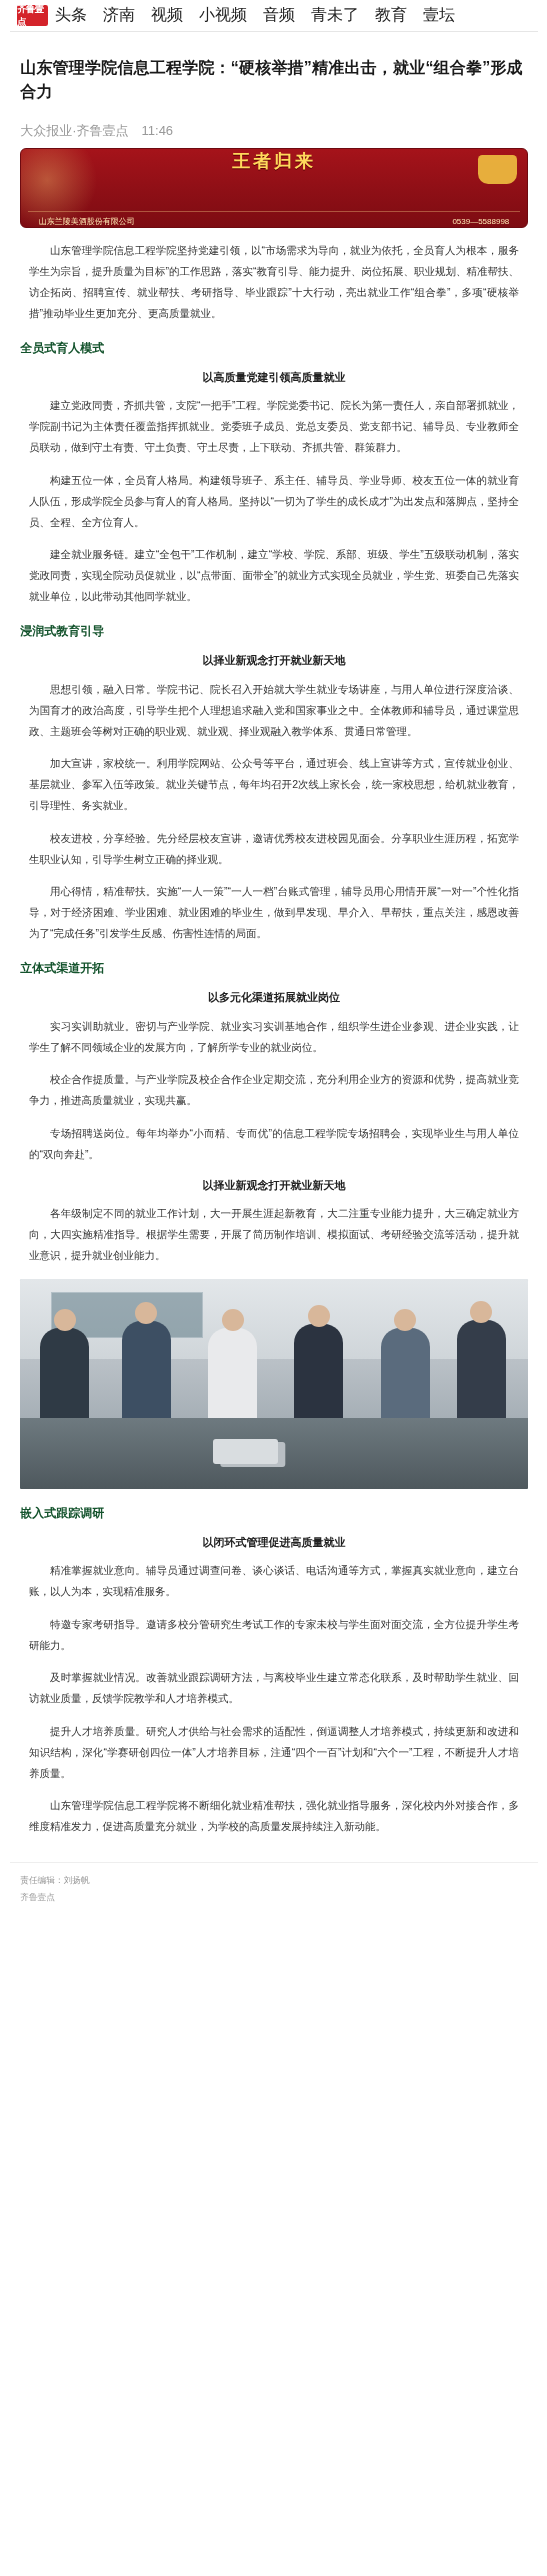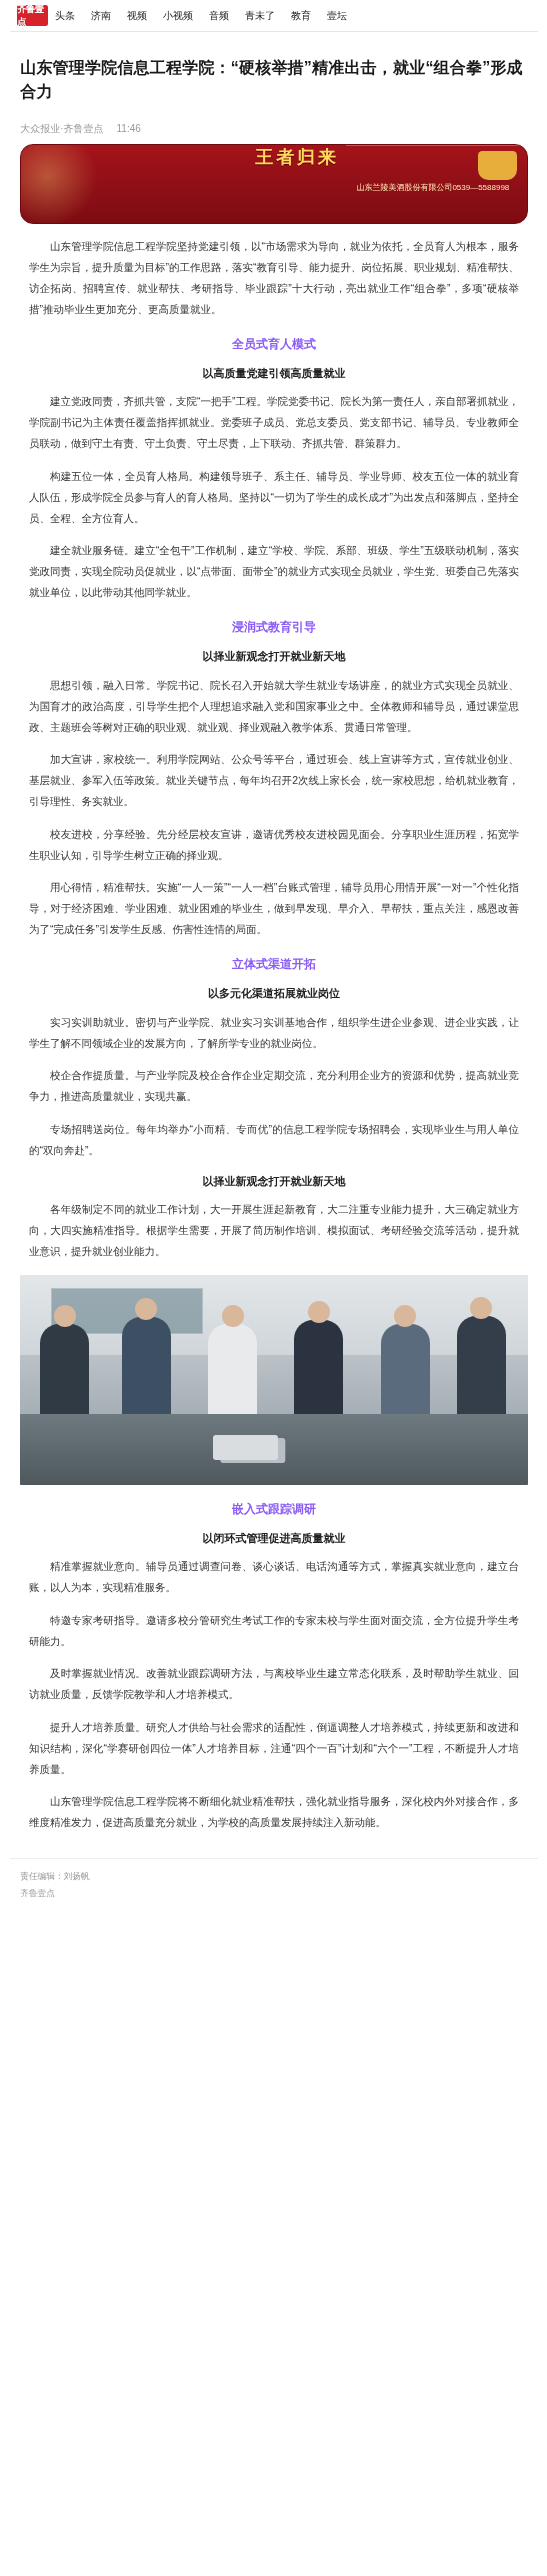--- a/index.html
+++ b/index.html
@@ -27,57 +27,57 @@
     border-radius: 2.2px;
     display: flex; align-items: center; justify-content: center;
     color:#fff; font-size: 9.4px; font-weight: bold; letter-spacing:-0.7px;
     flex: 0 0 auto;
     margin-right: 7.3px;
   }
   .nav-items {
     display: flex;
     align-items: center;
     gap: 16px;
-    font-size: 10px;
+    font-size: 16px;
     color: #222;
     overflow: hidden;
     white-space: nowrap;
   }
   .nav-items .nav-item { cursor: pointer; }
 
   
   .headline {
     font-size: 16px;
     line-height: 1.5;
     font-weight: bold;
     color: #1a1a1a;
     padding: 13px 10.2px 7.3px 10.2px;
     letter-spacing: 0.2px;
   }
   .meta {
     padding: 0 10.2px 8.7px 10.2px;
-    font-size: 10px;
+    font-size: 13px;
     color: #999;
     display: flex;
     align-items: center;
     gap: 13px;
   }
 
   
   .ad {
     margin: 0 10.2px 11.6px 10.2px;
     height: 80px;
     background: linear-gradient(180deg,#a5131a 0%, #8e0f16 55%, #7d0c12 100%);
     border: 0.7px solid #6d0a10;
-    border-radius: 13px;
+    border-radius: 6px;
     position: relative;
     overflow: hidden;
     display: flex;
-    flex-direction: row;
-    justify-content: flex-end;
+    flex-direction: column;
+    justify-content: space-between;
     color: #ffe9a8;
   }
   .ad:before {
     content:"";
     position:absolute; left:0; top:0; bottom:0; width:87px;
     background: radial-gradient(circle at 30% 40%, rgba(255,215,120,.35), rgba(255,215,120,0) 65%);
   }
   .ad-main {
     text-align:center;
     font-size: 18px;
@@ -110,24 +110,24 @@
   .para {
     font-size: 10.5px;
     line-height: 2.0;
     color: #333;
     padding: 0 19px;
     margin: 0 0 11.6px 0;
     text-align: justify;
     text-indent: 2em;
   }
   .h2 {
-    text-align: center;
+    text-align: left;
     font-size: 12px;
     font-weight: bold;
-    color: #8b5cf6;
+    color: #14532d;
     margin: 16px 0 10.2px 0;
     padding: 0 10.2px;
   }
   .h3 {
     text-align: center;
     font-size: 11px;
     font-weight: bold;
     color: #222;
     margin: 13px 0 10.2px 0;
     padding: 0 28px;
@@ -223,21 +223,21 @@
   <p class="para">山东管理学院信息工程学院坚持党建引领，以“市场需求为导向，就业为依托，全员育人为根本，服务学生为宗旨，提升质量为目标”的工作思路，落实“教育引导、能力提升、岗位拓展、职业规划、精准帮扶、访企拓岗、招聘宣传、就业帮扶、考研指导、毕业跟踪”十大行动，亮出就业工作“组合拳”，多项“硬核举措”推动毕业生更加充分、更高质量就业。</p>
 
   <div class="h2">全员式育人模式</div>
   <div class="h3">以高质量党建引领高质量就业</div>
   <p class="para">建立党政同责，齐抓共管，支院“一把手”工程。学院党委书记、院长为第一责任人，亲自部署抓就业，学院副书记为主体责任覆盖指挥抓就业。党委班子成员、党总支委员、党支部书记、辅导员、专业教师全员联动，做到守土有责、守土负责、守土尽责，上下联动、齐抓共管、群策群力。</p>
   <p class="para">构建五位一体，全员育人格局。构建领导班子、系主任、辅导员、学业导师、校友五位一体的就业育人队伍，形成学院全员参与育人的育人格局。坚持以“一切为了学生的成长成才”为出发点和落脚点，坚持全员、全程、全方位育人。</p>
   <p class="para">建全就业服务链。建立“全包干”工作机制，建立“学校、学院、系部、班级、学生”五级联动机制，落实党政同责，实现全院动员促就业，以“点带面、面带全”的就业方式实现全员就业，学生党、班委自己先落实就业单位，以此带动其他同学就业。</p>
 
   <div class="h2">浸润式教育引导</div>
   <div class="h3">以择业新观念打开就业新天地</div>
-  <p class="para">思想引领，融入日常。学院书记、院长召入开始就大学生就业专场讲座，的就业方式实现全员就业、为国育才的政治高度，引导学生把个人理想追求融入党和国家事业之中。全体教师和辅导员，通过课堂思政、主题班会等树对正确的职业观、就业观、择业观融入教学体系、贯通日常管理。</p>
+  <p class="para">思想引领，融入日常。学院书记、院长召入开始就大学生就业专场讲座，与用人单位进行深度洽谈、为国育才的政治高度，引导学生把个人理想追求融入党和国家事业之中。全体教师和辅导员，通过课堂思政、主题班会等树对正确的职业观、就业观、择业观融入教学体系、贯通日常管理。</p>
   <p class="para">加大宣讲，家校统一。利用学院网站、公众号等平台，通过班会、线上宣讲等方式，宣传就业创业、基层就业、参军入伍等政策。就业关键节点，每年均召开2次线上家长会，统一家校思想，给机就业教育，引导理性、务实就业。</p>
   <p class="para">校友进校，分享经验。先分经层校友宣讲，邀请优秀校友进校园见面会。分享职业生涯历程，拓宽学生职业认知，引导学生树立正确的择业观。</p>
   <p class="para">用心得情，精准帮扶。实施“一人一策”“一人一档”台账式管理，辅导员用心用情开展“一对一”个性化指导，对于经济困难、学业困难、就业困难的毕业生，做到早发现、早介入、早帮扶，重点关注，感恩改善为了“完成任务”引发学生反感、伤害性连情的局面。</p>
 
   <div class="h2">立体式渠道开拓</div>
   <div class="h3">以多元化渠道拓展就业岗位</div>
   <p class="para">实习实训助就业。密切与产业学院、就业实习实训基地合作，组织学生进企业参观、进企业实践，让学生了解不同领域企业的发展方向，了解所学专业的就业岗位。</p>
   <p class="para">校企合作提质量。与产业学院及校企合作企业定期交流，充分利用企业方的资源和优势，提高就业竞争力，推进高质量就业，实现共赢。</p>
   <p class="para">专场招聘送岗位。每年均举办“小而精、专而优”的信息工程学院专场招聘会，实现毕业生与用人单位的“双向奔赴”。</p>
 

